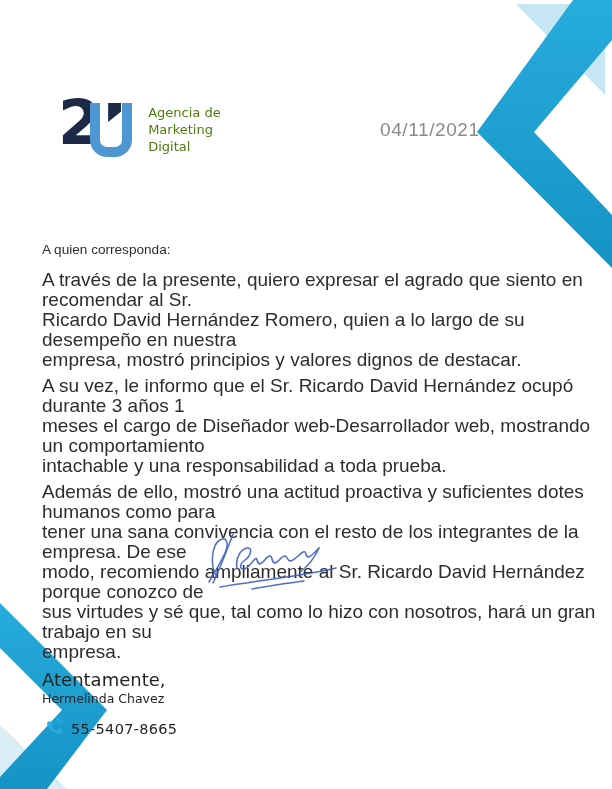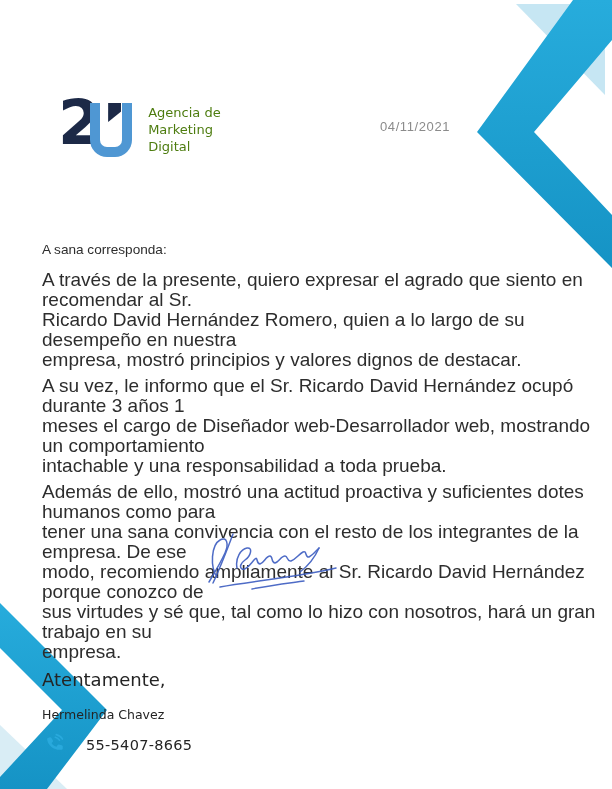--- a/index.html
+++ b/index.html
@@ -25,30 +25,30 @@
     position:absolute; top:0; right:1px; width:13px; height:19px; background:#1c2947;
     clip-path:polygon(0 0, 100% 0, 100% 45%, 0 100%);
   }
   .logo-tagline {
     margin:10px 0 0 16px; font-family:"DejaVu Sans", sans-serif; font-size:13px;
     line-height:17px; color:#4d7c0f; white-space:pre-line;
   }
 
   .date {
     position:absolute; left:380px; top:119px; z-index:1;
-    font-size:13px; color:#8b8b8b; letter-spacing:.6px;
+    font-size:19px; color:#8b8b8b; letter-spacing:.6px;
   }
 
   
   .content { position:absolute; left:42px; top:240px; width:558px; z-index:1; color:#2d2d2d; }
   .salutation { margin:0 0 10px 0; font-size:13.6px; line-height:20px; }
   .para { margin:0 0 6px 0; font-size:19px; line-height:20px; white-space:pre-line; }
   .closing { margin:8px 0 0 0; font-family:"DejaVu Sans", sans-serif; font-size:18px; line-height:20px; color:#242424; }
-  .signer { margin-top:16px; font-family:"DejaVu Sans", sans-serif; font-size:12.5px; line-height:18px; color:#242424; }
-  .phone-row { margin-top:9px; display:flex; align-items:center; gap:20px; }
+  .signer { font-family:"DejaVu Sans", sans-serif; font-size:12.5px; line-height:18px; color:#242424; }
+  .phone-row { margin-top:9px; display:flex; align-items:center; gap:5px; }
   .phone-number { font-family:"DejaVu Sans", sans-serif; font-size:14.5px; letter-spacing:.3px; color:#242424; }
 
   .signature-svg { position:absolute; left:196px; top:531px; z-index:2; }
 </style>
 </head>
 <body>
 
 <div class="page">
 
   <svg class="decor-svg" width="612" height="789" viewBox="0 0 612 789">
@@ -76,21 +76,21 @@
       </div>
     </div>
     <div class="logo-tagline">Agencia de
 Marketing
 Digital</div>
   </div>
 
   <div class="date">04/11/2021</div>
 
   <div class="content">
-    <p class="salutation">A sana corresponda:</p>
+    <p class="salutation">A quien corresponda:</p>
     <p class="para">A través de la presente, quiero expresar el agrado que siento en recomendar al Sr.
 Ricardo David Hernández Romero, quien a lo largo de su desempeño en nuestra
 empresa, mostró principios y valores dignos de destacar.</p>
     <p class="para">A su vez, le informo que el Sr. Ricardo David Hernández ocupó durante 3 años 1
 meses el cargo de Diseñador web-Desarrollador web, mostrando un comportamiento
 intachable y una responsabilidad a toda prueba.</p>
     <p class="para">Además de ello, mostró una actitud proactiva y suficientes dotes humanos como para
 tener una sana convivencia con el resto de los integrantes de la empresa. De ese
 modo, recomiendo ampliamente al Sr. Ricardo David Hernández porque conozco de
 sus virtudes y sé que, tal como lo hizo con nosotros, hará un gran trabajo en su

